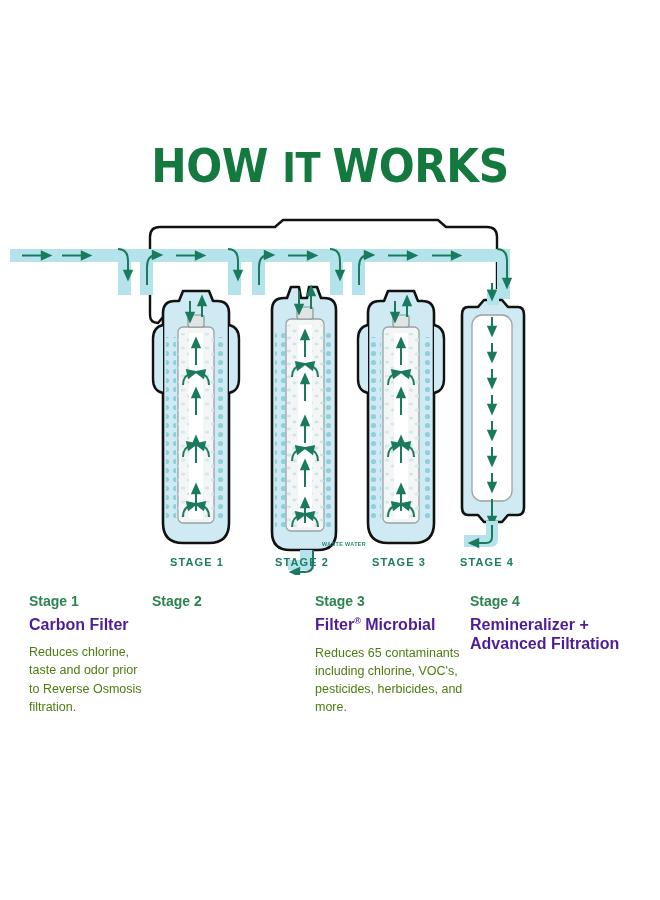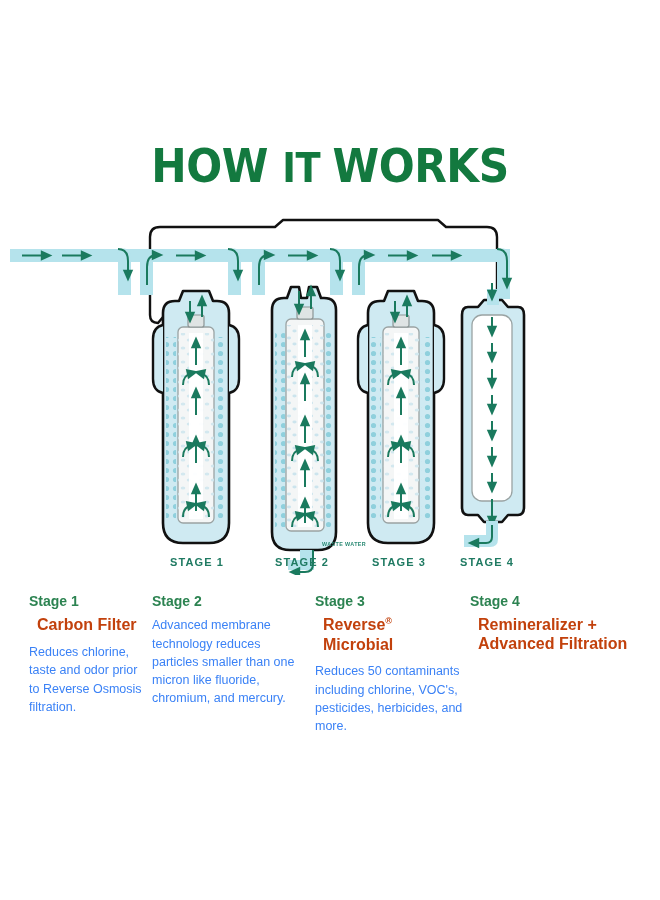--- a/index.html
+++ b/index.html
@@ -41,26 +41,26 @@
   }
 
   
   .cols{position:absolute;left:0;top:594px;width:660px;}
   .col{position:absolute;top:0;}
   .col .stage{
     font-weight:bold;font-size:14px;color:#2c8351;
     margin:0 0 7px 0;line-height:1.1;
   }
   .col .headline{
-    font-weight:bold;font-size:16px;color:#c2410c;
-    margin:0 0 8px 8px;line-height:1.18;
+    font-weight:bold;font-size:16px;color:#4c1d95;
+    margin:0 0 8px 0;line-height:1.18;
   }
   .col .headline sup{font-size:9px;vertical-align:super;font-weight:bold;}
   .col .body{
-    font-size:12.5px;color:#3b82f6;line-height:1.45;
+    font-size:12.5px;color:#4d7c0f;line-height:1.45;
     margin:0;
   }
 </style>
 </head>
 <body>
 
 <div id="page">
 
   <div class="title">
     <span>HOW </span><span class="it">IT </span><span>WORKS</span>
@@ -258,27 +258,26 @@
   <div class="cols">
 
     <div class="col" style="left:29px;width:118px">
       <div class="stage">Stage 1</div>
       <div class="headline">Carbon Filter</div>
       <div class="body">Reduces chlorine, taste and odor prior to Reverse Osmosis filtration.</div>
     </div>
 
     <div class="col" style="left:152px;width:158px">
       <div class="stage">Stage 2</div>
-      <div class="body">Advanced membrane technology reduces particles smaller than one micron like fluoride, chromium, and mercury.</div>
     </div>
 
     <div class="col" style="left:315px;width:150px">
       <div class="stage">Stage 3</div>
-      <div class="headline"><span>Reverse</span><sup>®</sup><span> Microbial</span></div>
-      <div class="body">Reduces 50 contaminants including chlorine, VOC's, pesticides, herbicides, and more.</div>
+      <div class="headline"><span>Filter</span><sup>®</sup><span> Microbial</span></div>
+      <div class="body">Reduces 65 contaminants including chlorine, VOC's, pesticides, herbicides, and more.</div>
     </div>
 
     <div class="col" style="left:470px;width:170px">
       <div class="stage">Stage 4</div>
       <div class="headline">Remineralizer + Advanced Filtration</div>
     </div>
 
   </div>
 
 </div>

